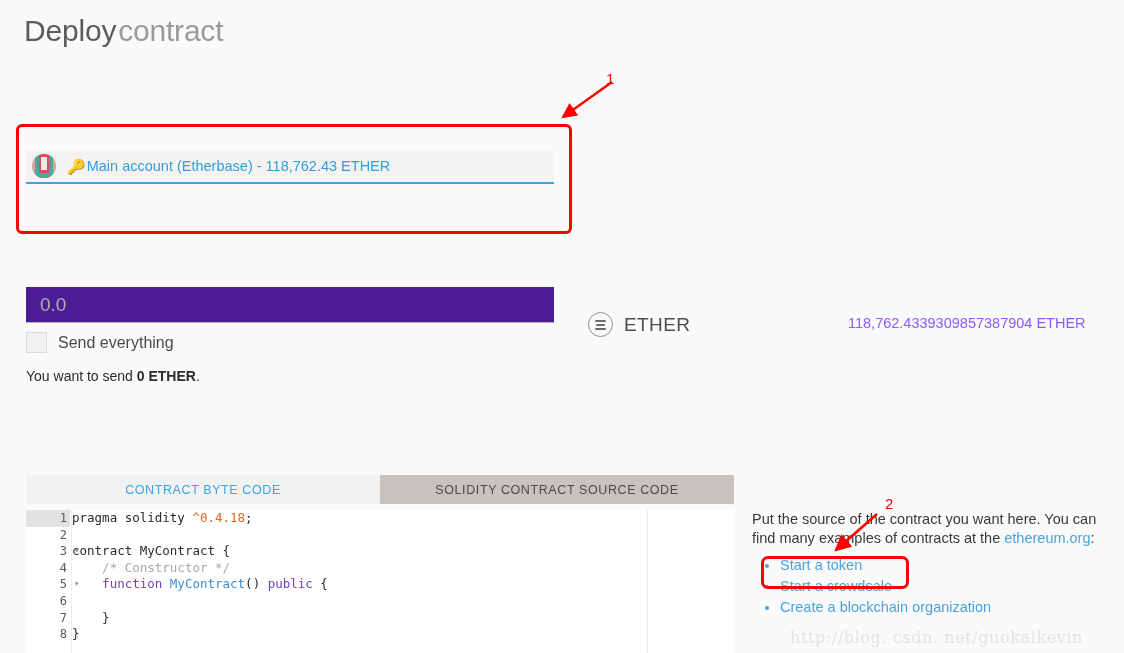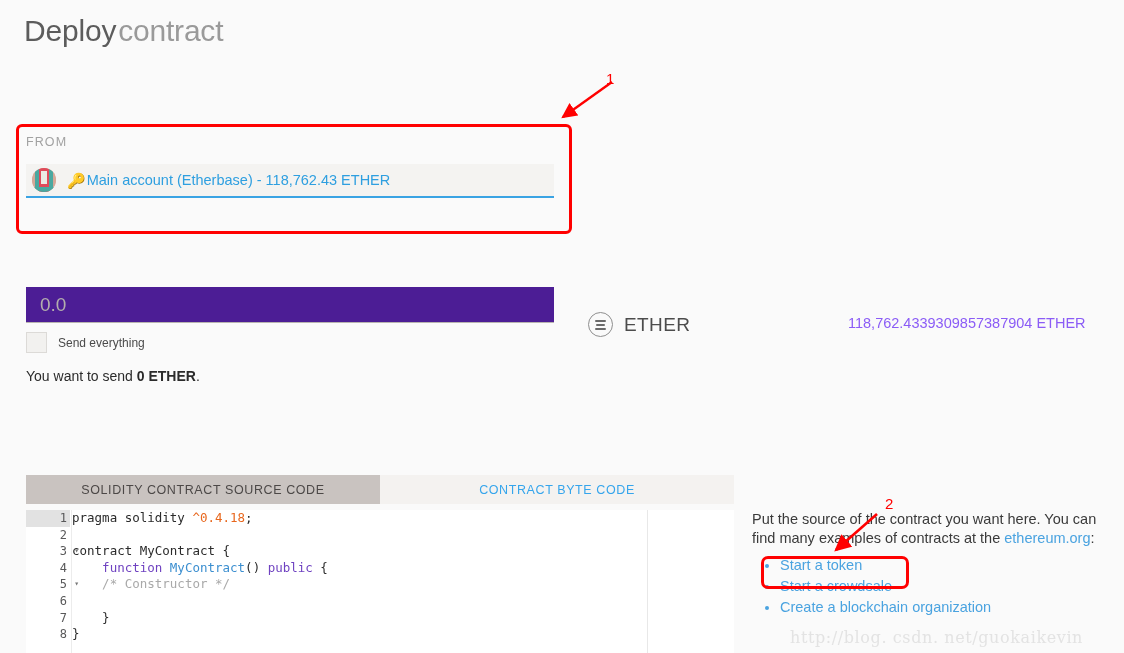--- a/index.html
+++ b/index.html
@@ -113,21 +113,21 @@
   #send-everything-box {
     width: 21px;
     height: 21px;
     background: #f2f1ef;
     border: 1px solid #dcdad7;
     box-sizing: border-box;
     flex: 0 0 auto;
   }
   #send-everything-label {
     margin-left: 11px;
-    font-size: 12px;
+    font-size: 16px;
     color: #4a4a4a;
   }
   #summary-line {
     margin-top: 15px;
     font-size: 14px;
     color: #2b2b2b;
   }
   #summary-line b { font-weight: bold; }
 
   
@@ -347,21 +347,20 @@
   .anno-arrow { position: absolute; pointer-events: none; }
 </style>
 </head>
 <body>
 
 <div id="page-title">
   <span class="strong">Deploy</span><span class="light">contract</span>
 </div>
 
 <div id="from-section">
-  <div class="field-label">FROM</div>
   <div id="account-row">
     <span id="identicon">
       <svg width="24" height="24" viewBox="0 0 24 24" aria-hidden="true">
         <rect x="0" y="0" width="24" height="24" fill="#d6a898"></rect>
         <rect x="3" y="0" width="4" height="24" fill="#4aa8a0"></rect>
         <rect x="7" y="0" width="10" height="24" fill="#e04a5a"></rect>
         <rect x="9" y="3" width="6" height="13" fill="#eceae4"></rect>
         <rect x="17" y="0" width="4" height="24" fill="#4aa8a0"></rect>
         <rect x="0" y="19" width="24" height="5" fill="#4aa8a0"></rect>
       </svg>
@@ -385,43 +384,43 @@
       <i></i>
       <i></i>
       <i></i>
     </span>
   <span id="unit-name">ETHER</span>
 </div>
 <div id="balance-text">118,762.4339309857387904 ETHER</div>
 
 <div id="editor-panel">
   <div id="tabs">
+    <div class="tab inactive">Contract byte code</div>
     <div class="tab active">Solidity contract source code</div>
-    <div class="tab inactive">Contract byte code</div>
   </div>
   <div id="code-area">
     <div id="code-right-gap"></div>
     <div id="code-divider-2"></div>
     <div id="gutter">
         <div class="gutter-line active">1</div>
         <div class="gutter-line">2</div>
         <div class="gutter-line">3<span class="fold">▾</span></div>
         <div class="gutter-line">4</div>
         <div class="gutter-line">5<span class="fold">▾</span></div>
         <div class="gutter-line">6</div>
         <div class="gutter-line">7</div>
         <div class="gutter-line">8</div>
       </div>
     <div id="code-divider-1"></div>
     <div id="code-lines">
         <div class="code-line"><span>pragma solidity </span><span class="tok-ver">^0.4.18</span><span>;</span></div>
         <div class="code-line"><span></span></div>
         <div class="code-line"><span>contract MyContract {</span></div>
+        <div class="code-line"><span>    </span><span class="tok-com">/* Constructor */</span></div>
         <div class="code-line"><span>    </span><span class="tok-kw">function </span><span class="tok-fn">MyContract</span><span>() </span><span class="tok-kw">public</span><span> {</span></div>
-        <div class="code-line"><span>    </span><span class="tok-com">/* Constructor */</span></div>
         <div class="code-line"><span></span></div>
         <div class="code-line"><span>    }</span></div>
         <div class="code-line"><span>}</span></div>
       </div>
   </div>
 </div>
 
 <div id="help-panel">
   <div id="help-text"><span>Put the source of the contract you want here. You can find many examples of contracts at the </span><a href="#">ethereum.org</a><span>:</span></div>
   <ul id="help-list">

